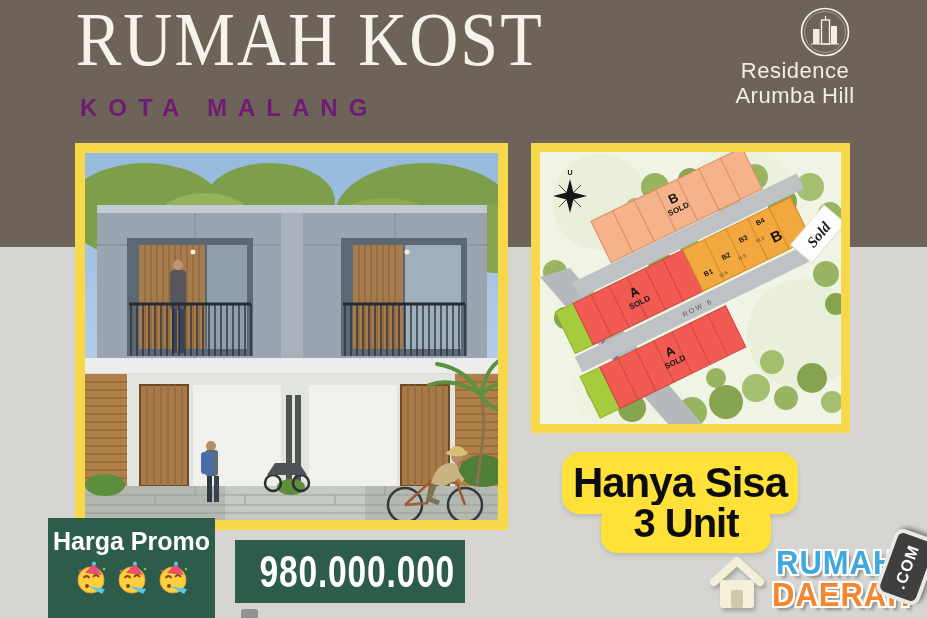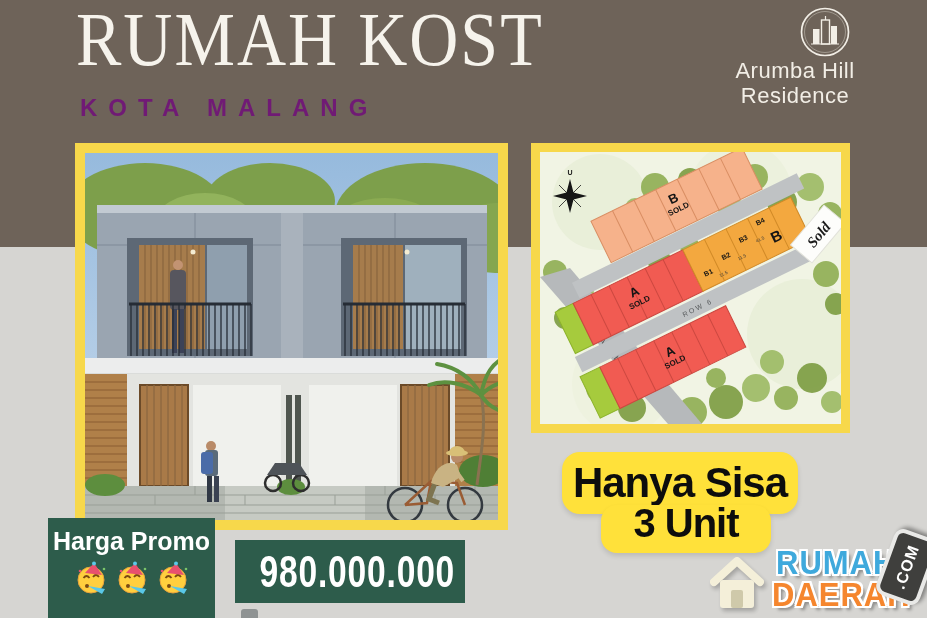--- a/index.html
+++ b/index.html
@@ -80,22 +80,22 @@
 
 <svg class="abs brand-logo" viewBox="0 0 56 56">
   <circle cx="28" cy="28" r="23.5" fill="none" stroke="#f2eee6" stroke-width="1.7"></circle>
   <circle cx="28" cy="28" r="20.5" fill="none" stroke="#f2eee6" stroke-width=".7" opacity=".55"></circle>
   <rect x="16" y="25" width="6.5" height="15" fill="#f2eee6"></rect>
   <rect x="24.5" y="16" width="8" height="24" fill="none" stroke="#f2eee6" stroke-width="1.4"></rect>
   <rect x="34" y="22" width="6" height="18" fill="#f2eee6"></rect>
   <path d="M28.5,12 v4 M14,40 h28" stroke="#f2eee6" stroke-width="1.2" fill="none"></path>
 </svg>
 <div class="abs brand-name">
+  <div>Residence</div>
   <div>Arumba Hill</div>
-  <div>Residence</div>
 </div>
 
 <div class="abs photo-frame">
 <svg width="413" height="367" viewBox="0 0 413 367">
   <defs>
     <linearGradient id="sky" x1="0" y1="0" x2="0" y2="1">
       <stop offset="0" stop-color="#96badd"></stop>
           <stop offset="1" stop-color="#cadcee"></stop>
     </linearGradient>
   </defs>

